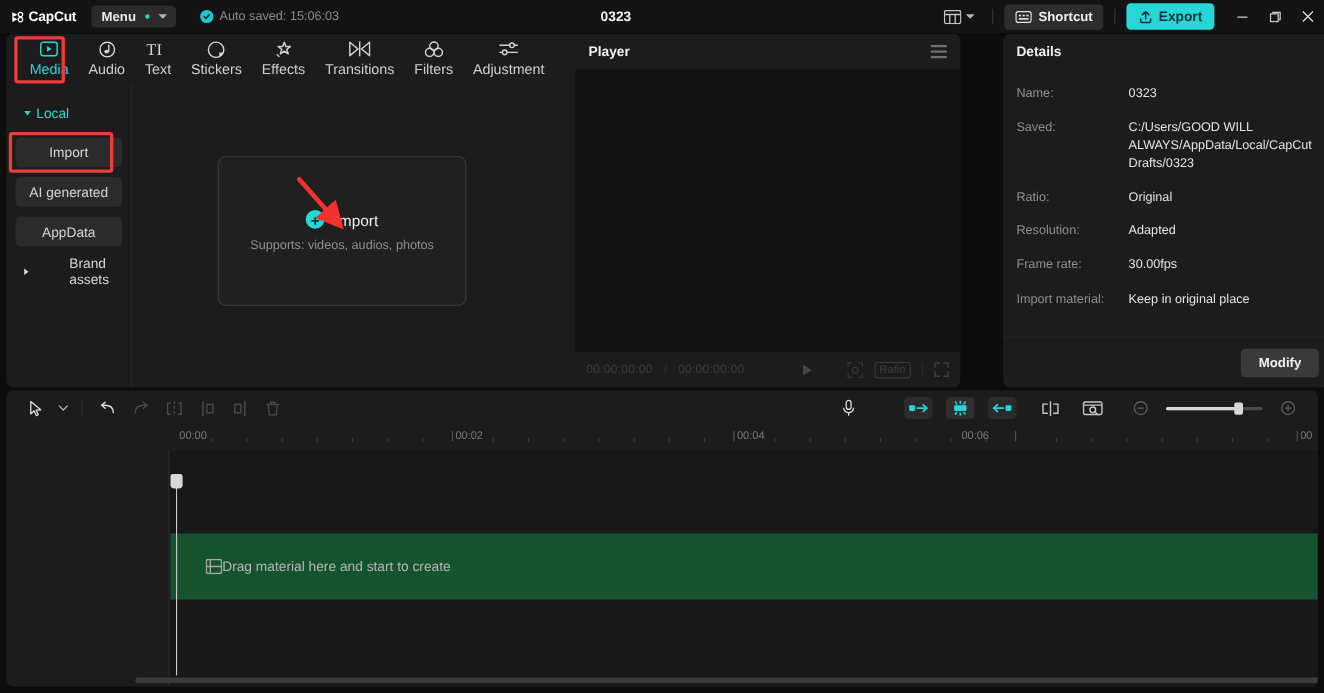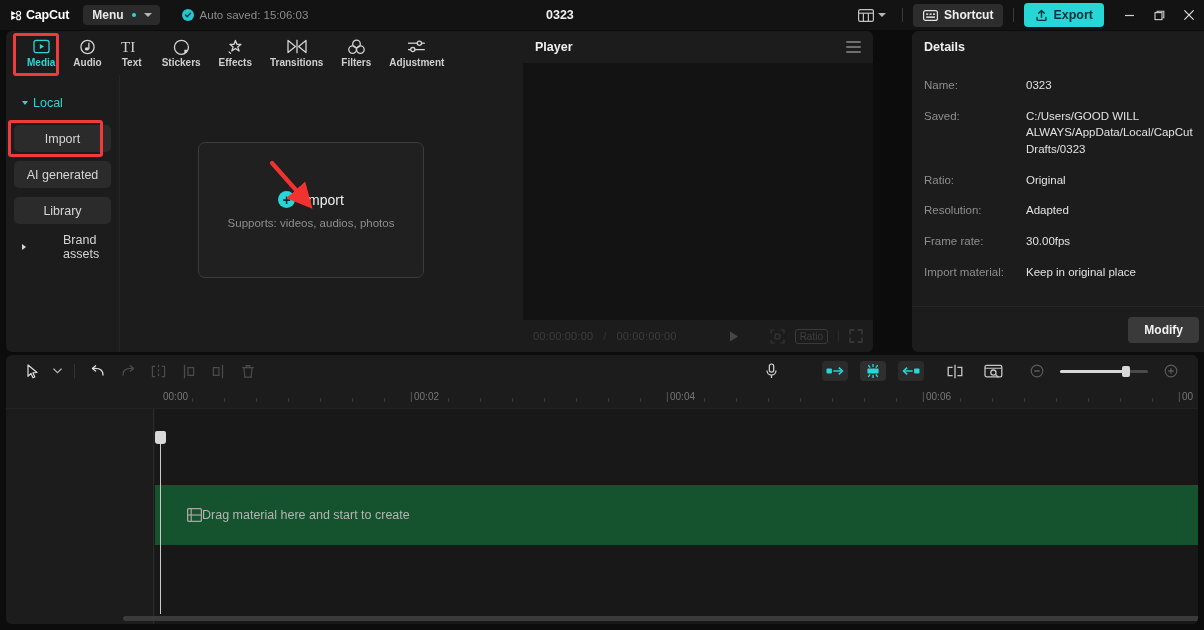--- a/index.html
+++ b/index.html
@@ -56,21 +56,21 @@
   .tabbar{
     position:absolute; left:6px; top:31px; width:533px; height:44px;
     background:#1c1c1c; border-radius:6px 6px 0 0;
     display:flex; align-items:center; padding-left:12px;
   }
   .tab{
     width:auto; min-width:42px; height:42px; display:flex; flex-direction:column;
     align-items:center; justify-content:center; gap:2px; cursor:pointer; padding:0 9px;
   }
   .tab .t-ico{ height:17px; display:flex; align-items:center; justify-content:center; color:#d3d3d3; }
-  .tab .t-lab{ font-size:10px; color:#cfcfcf; white-space:nowrap;font-weight:bold; }
+  .tab .t-lab{ font-size:13px; color:#cfcfcf; white-space:nowrap; }
   .tab.active .t-ico{ color:#2dd6d6; }
   .tab.active .t-lab{ color:#2dd6d6; }
 
   
   .redbox{ position:absolute; border:3px solid #f03b3b; border-radius:3px; pointer-events:none; z-index:40; }
 
   
   .leftpanel{
     position:absolute; left:6px; top:75px; width:533px; height:277px;
     background:#1c1c1c; border-radius:0 0 6px 6px; display:flex;
@@ -367,21 +367,21 @@
 
       <div class="nav-item nav-sub">
         <span>Import</span>
       </div>
 
       <div class="nav-item nav-sub">
         <span>AI generated</span>
       </div>
 
       <div class="nav-item nav-sub">
-        <span>Library</span>
+        <span>AppData</span>
       </div>
 
       <div class="nav-item nav-group plain">
         <span class="tri-right"></span>
         <span>Brand assets</span>
       </div>
     </div>
 
     <div class="lp-body">
       <div class="dropzone">
@@ -623,21 +623,21 @@
       <span class="tick" style="left:954px;"></span>
         <span class="tick" style="left:986px;"></span>
       <span class="tick" style="left:1018px;"></span>
         <span class="tick" style="left:1050px;"></span>
       <span class="tick" style="left:1082px;"></span>
         <span class="tick" style="left:1114px;"></span>
       <span class="tick" style="left:1146px;"></span>
       <span class="tlab" style="left:157px;">00:00</span>
       <span class="tlab" style="left:408px;">00:02</span>
       <span class="tlab" style="left:664px;">00:04</span>
-      <span class="tlab" style="left:920px;">00:06</span>
+      <span class="tlab" style="left:868px;">00:06</span>
       <span class="tlab" style="left:1176px;">00</span>
       <span class="tlab" style="left:404px; color:#5e5e5e;">|</span>
       <span class="tlab" style="left:660px; color:#5e5e5e;">|</span>
       <span class="tlab" style="left:916px; color:#5e5e5e;">|</span>
       <span class="tlab" style="left:1172px; color:#5e5e5e;">|</span>
     </div>
 
     <div class="tl-main">
       <div class="tl-leftgutter"></div>
       <div class="tl-canvas">

